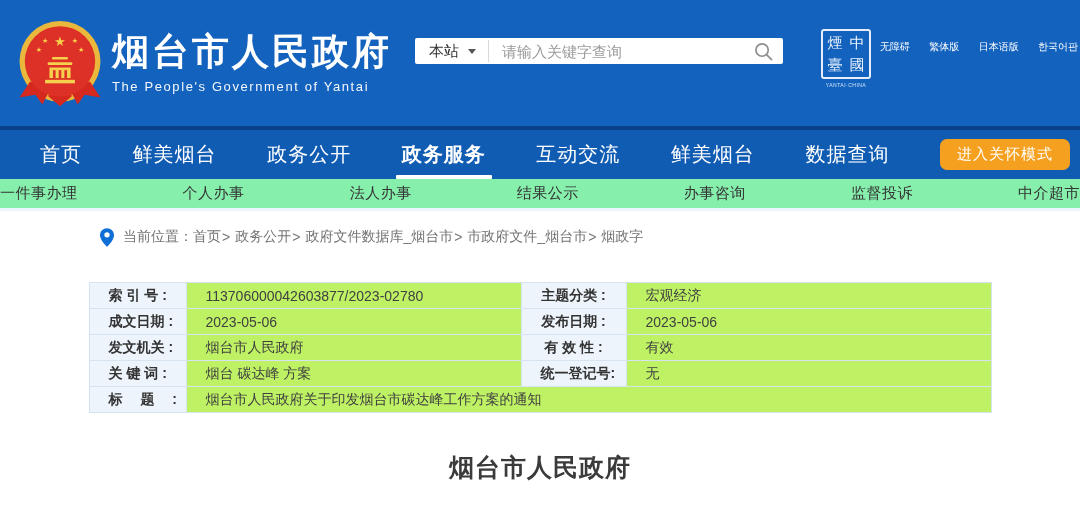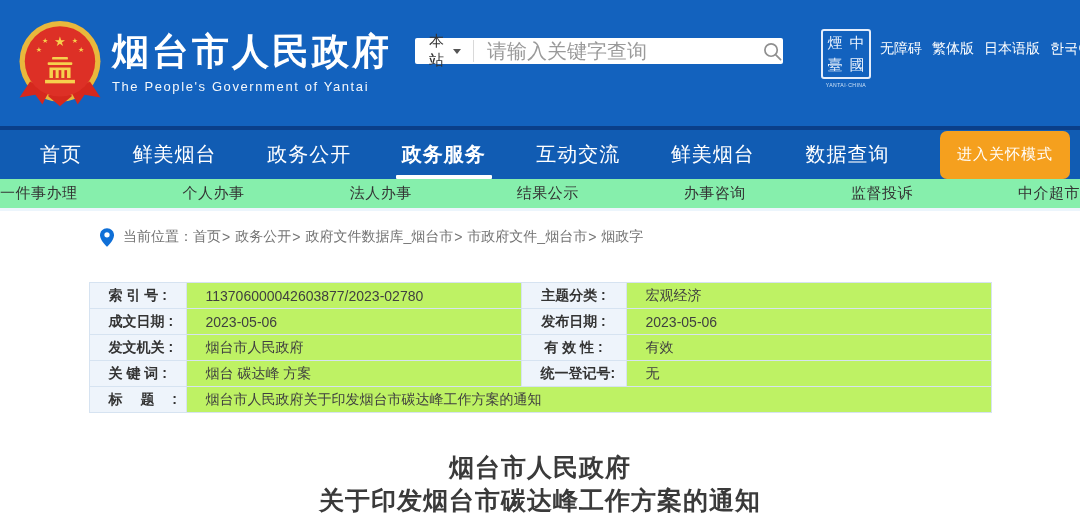--- a/index.html
+++ b/index.html
@@ -12,49 +12,49 @@
   .brand { position:absolute; left:112px; top:32px; color:#fff; }
   .brand-cn { font-size:37px; font-weight:bold; letter-spacing:3px; line-height:40px; }
   .brand-en { font-size:13px; letter-spacing:1.6px; margin-top:7px; opacity:.95; }
 
   .searchbox { position:absolute; left:415px; top:38px; width:368px; height:26px;
     background:#fff; border-radius:2px; display:flex; align-items:center; }
   .search-scope { display:flex; align-items:center; gap:9px; padding:0 12px 0 14px;
     height:22px; border-right:1px solid #d9d9d9; font-size:15px; color:#333; cursor:pointer; }
   .caret-down { width:0; height:0; border-left:4.5px solid transparent;
     border-right:4.5px solid transparent; border-top:5.5px solid #555; }
-  .search-input { flex:1; border:none; outline:none; font-size:20px; color:#333;
+  .search-input { flex:1; border:none; outline:none; font-size:15px; color:#333;
     padding:0 10px 0 13px; font-family:inherit; background:transparent; }
   .search-input::placeholder { color:#9a9a9a; }
   .search-btn { width:40px; height:38px; display:flex; align-items:center; justify-content:center;
     background:none; border:none; cursor:pointer; }
 
   .seal { position:absolute; left:820px; top:29px; width:52px; text-align:center; cursor:default; }
   .seal-box { width:50px; height:50px; border:2px solid #e6eefb; border-radius:3px;
     display:grid; grid-template-columns:1fr 1fr; margin:0 auto; padding:1px; }
   .seal-box span { color:#eaf2fd; font-size:15px; line-height:22px;
     font-family:"Liberation Serif","DejaVu Serif",serif; }
   .seal-cap { font-size:6px; color:#cfe3f7; letter-spacing:.5px; margin-top:3px;
     transform:scale(.85); }
 
   .quick-links { position:absolute; left:880px; top:40px; width:198px; color:#fff; }
-  .ql-row { display:flex; gap:10px; font-size:14px; white-space:nowrap; }
+  .ql-row { display:flex; gap:10px; font-size:10px; white-space:nowrap;justify-content:space-between; }
   .ql-row + .ql-row { margin-top:15px; gap:16px; }
   .ql-row a { color:#fff; text-decoration:none; cursor:pointer; }
 
   
   .nav { height:49px; background:#115cb3; display:flex; align-items:center;
     padding:0 10px 0 40px; justify-content:space-between; }
   .nav-item { position:relative; color:#fff; font-size:20px; letter-spacing:1px;
     height:49px; line-height:49px; cursor:pointer; }
   .nav-item.active { font-weight:bold; }
   .nav-item.active::after { content:""; position:absolute; left:-6px; right:-6px; bottom:0;
     height:4px; background:#fff; border-radius:1px; }
   .care-btn { background:#f5a01e; color:#fff; font-size:15px; border:none; cursor:pointer;
-    border-radius:7px; height:48px; padding:0 17px; letter-spacing:1px; font-family:inherit; }
+    border-radius:7px; height:31px; padding:0 17px; letter-spacing:1px; font-family:inherit; }
 
   
   .subnav { height:32px; background:#86efac; border-bottom:3px solid #ecf5fc;
     display:flex; align-items:center; justify-content:space-between; gap:38px; }
   .subnav-item { font-size:15px; color:#333; cursor:pointer; letter-spacing:.5px; }
 
   
   .content { padding-top:16px; }
   .breadcrumb { display:flex; align-items:center; margin-left:100px; height:20px;
     font-size:14px; color:#737373; }
@@ -214,15 +214,14 @@
       </tr>
       <tr>
         <td class="lbl">标　 题　 :</td>
         <td class="val" colspan="3">烟台市人民政府关于印发烟台市碳达峰工作方案的通知</td>
       </tr>
     </tbody>
   </table>
 
   <div class="doc-title">
     <div>烟台市人民政府</div>
-    <div>关于印发烟台市碳达峰工作方案的通知</div>
   </div>
 </div>
 
 </body></html>

